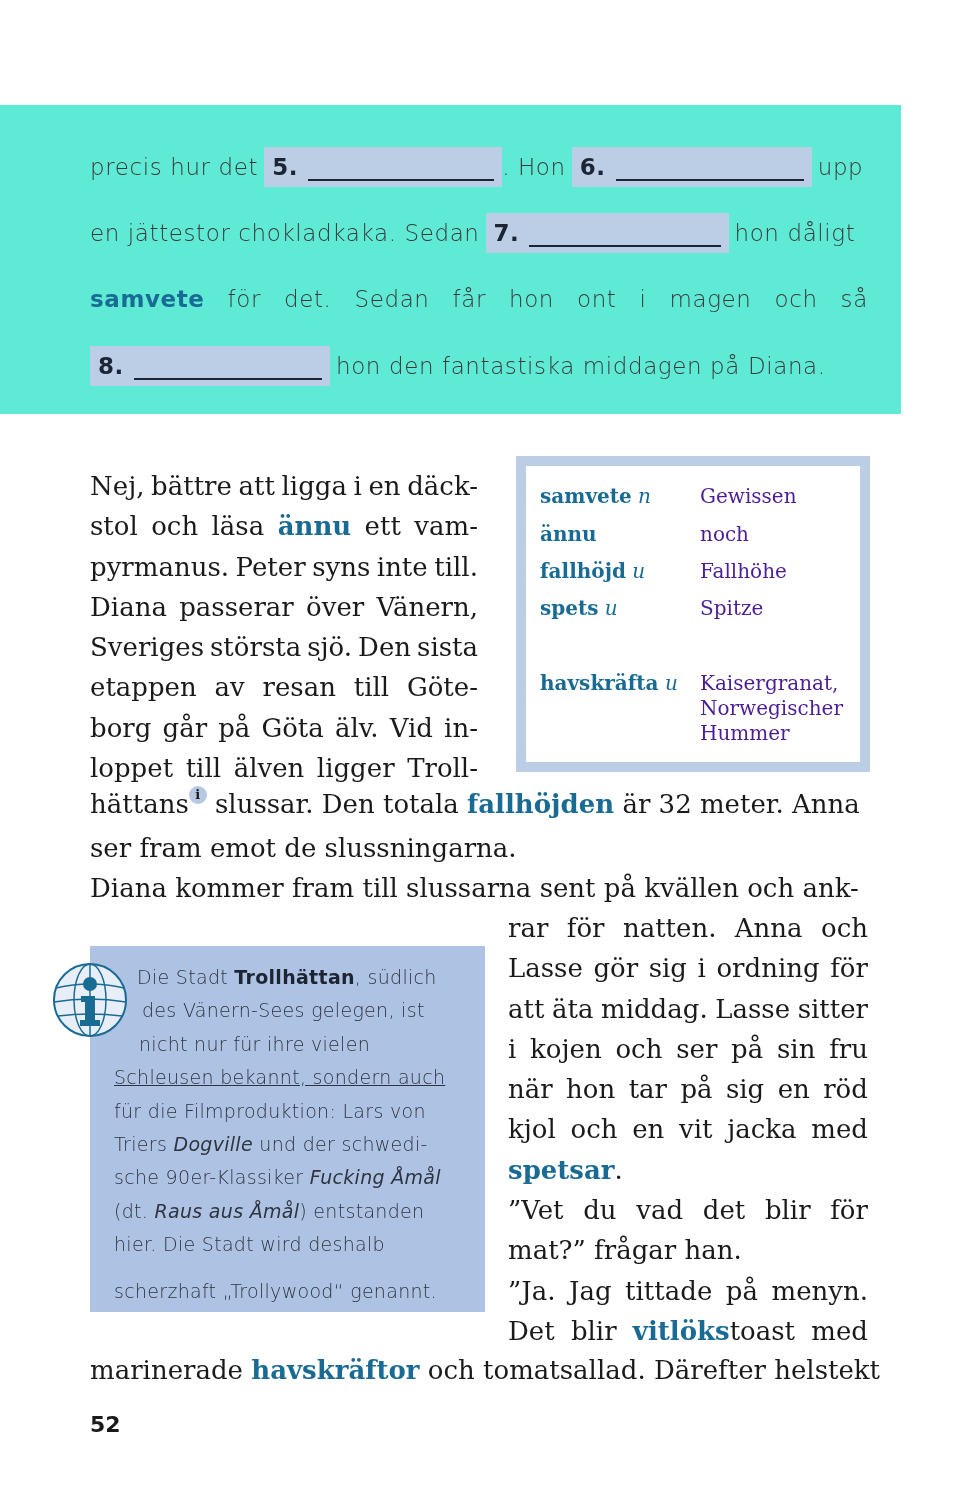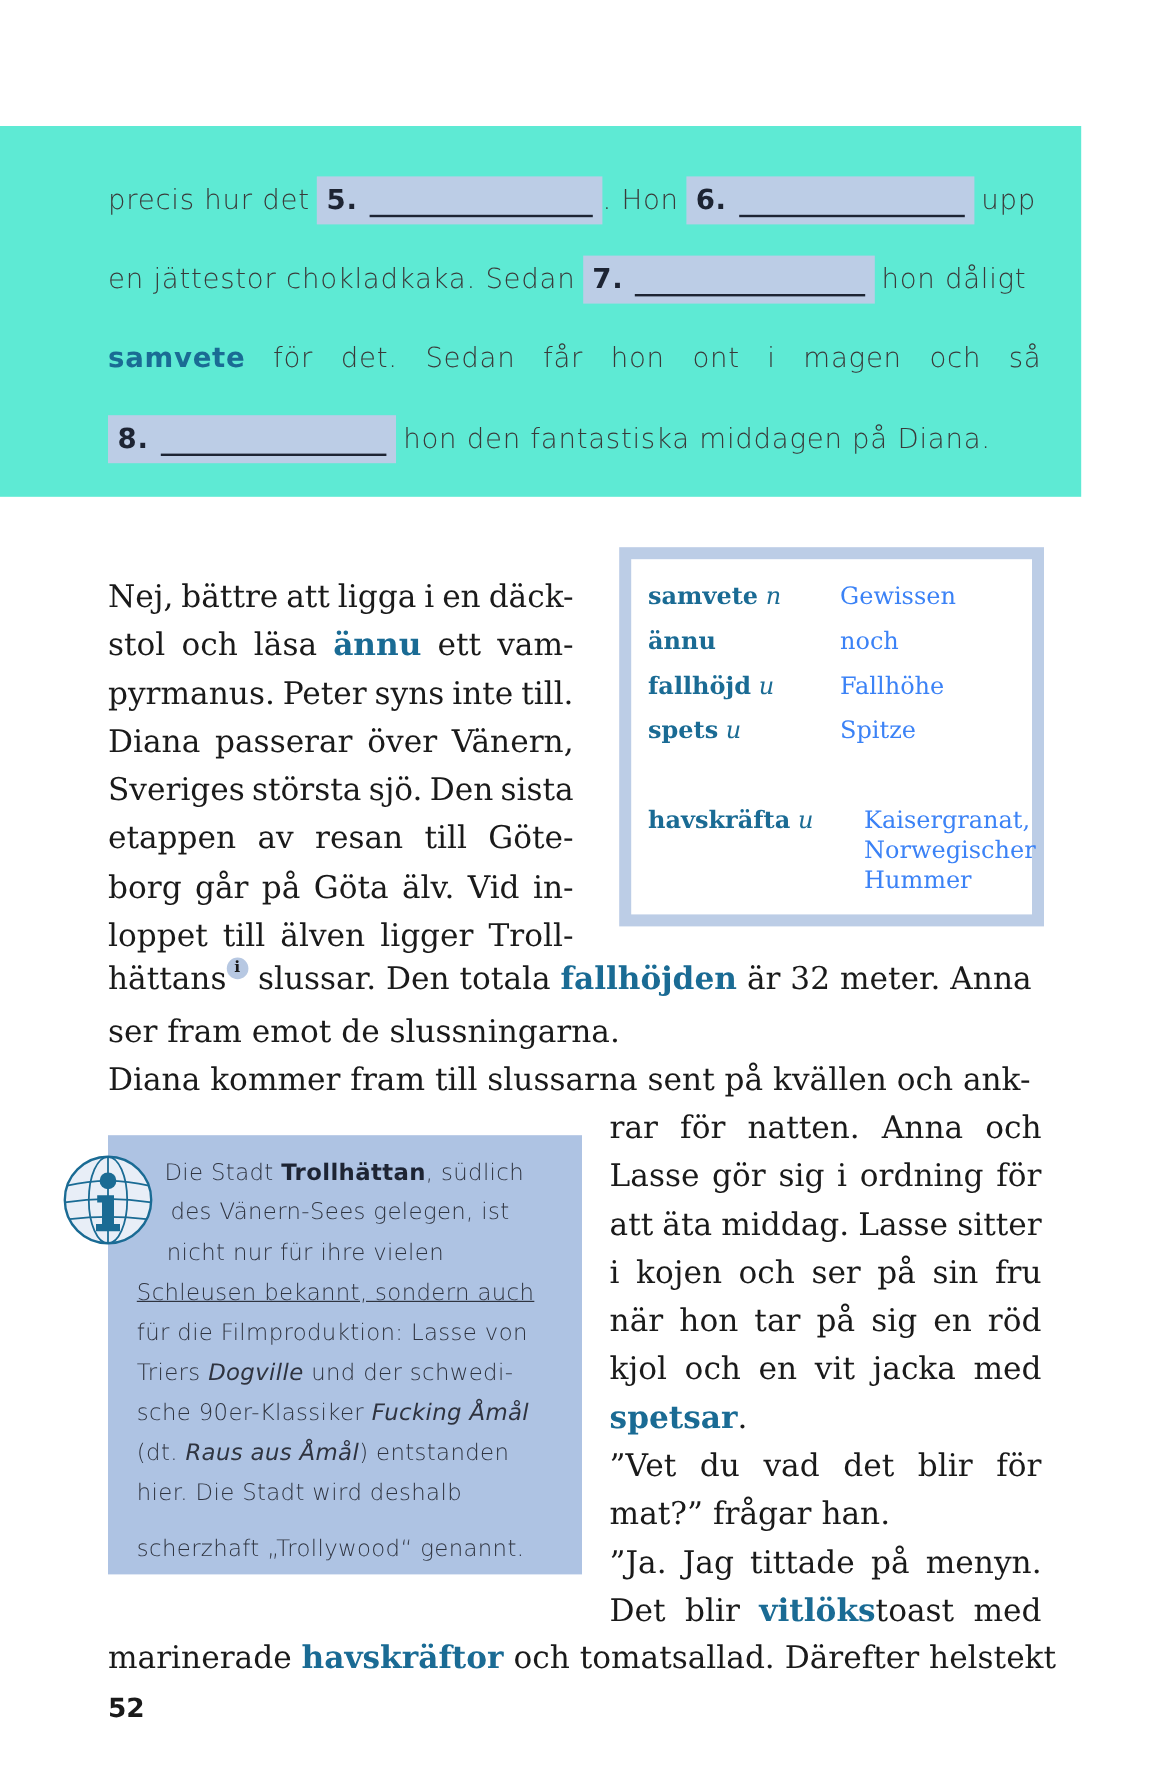--- a/index.html
+++ b/index.html
@@ -25,34 +25,34 @@
   .gap {
     display: inline-flex; align-items: center; background: #bccde6; height: 40px;
     padding: 0 8px; box-sizing: border-box; margin: 0 6px;
   }
   .gap .num { font-weight: bold; color: #1d2433; font-size: 23px; margin-right: 10px; }
   .gap .blank { display: inline-block; border-bottom: 2px solid #1d2433; height: 26px; }
 
   
   .p {
     position: absolute; font-family: "DejaVu Serif", serif; font-size: 26px;
-    line-height: 40.3px; color: #1a1a1a; white-space: nowrap; margin-top: 12px;
+    line-height: 40.3px; color: #1a1a1a; white-space: nowrap;
   }
   .jline { display: flex; justify-content: space-between; }
   .p .vocab { font-weight: bold; }
 
   
   #glossary {
     position: absolute; left: 516px; top: 456px; width: 354px; height: 316px;
     box-sizing: border-box; border: 10px solid #bccde6; background: #fff;
   }
   .g-row { position: absolute; left: 14px; font-family: "DejaVu Serif", serif; font-size: 20px; }
   .g-term { color: #1a6b94; font-weight: bold; }
   .g-gender { color: #1a6b94; font-style: italic; font-weight: normal; }
-  .g-trans { position: absolute; left: 174px; white-space: nowrap; line-height: 25px; color: #3b82f6; font-size: 20px; font-family: "DejaVu Serif", serif; }
+  .g-trans { position: absolute; left: 174px; white-space: nowrap; line-height: 25px; color: #4c1d95; font-size: 20px; font-family: "DejaVu Serif", serif; }
 
   
   #infobox {
     position: absolute; left: 90px; top: 946px; width: 395px; height: 366px;
     background: #aec3e3;
   }
   .info-line {
     position: absolute; font-family: "DejaVu Sans", sans-serif; font-size: 19px;
     color: #2f3440; white-space: nowrap; font-weight: 300; letter-spacing: 0.3px;
   }
@@ -188,39 +188,39 @@
       </div></div>
     <div class="g-row" style="top: 56px; width: 320px;"><span class="g-term">ännu</span><div class="g-trans" style="top: 0px; left: 160px;">
         <div>noch</div>
       </div></div>
     <div class="g-row" style="top: 93px; width: 320px;"><span class="g-term">fallhöjd</span><span class="g-gender"> u</span><div class="g-trans" style="top: 0px; left: 160px;">
         <div>Fallhöhe</div>
       </div></div>
     <div class="g-row" style="top: 130px; width: 320px;"><span class="g-term">spets</span><span class="g-gender"> u</span><div class="g-trans" style="top: 0px; left: 160px;">
         <div>Spitze</div>
       </div></div>
-    <div class="g-row" style="top: 205px; width: 320px;"><span class="g-term">havskräfta</span><span class="g-gender"> u</span><div class="g-trans" style="top: 0px; left: 160px; margin-left: 20px;">
+    <div class="g-row" style="top: 205px; width: 320px;"><span class="g-term">havskräfta</span><span class="g-gender"> u</span><div class="g-trans" style="top: 0px; left: 160px;">
         <div>Kaisergranat,</div>
         <div>Norwegischer</div>
         <div>Hummer</div>
       </div></div>
   </aside>
 
 <div class="p" style="left:90px; top:784px; width:778px;">
   <span>hättans</span><span class="info-sup">i</span><span style="white-space:pre"> slussar. Den totala </span><span class="vocab">fallhöjden</span><span style="white-space:pre"> är 32 meter. Anna</span>
 </div>
 <div class="p" style="left:90px; top:828px;">ser fram emot de slussningarna.</div>
 <div class="p" style="left:90px; top:868px; width:778px;">Diana kommer fram till slussarna sent på kvällen och ank-</div>
 
 <aside id="infobox">
     <div class="info-line" style="top: 20px; left: 47px;"><span style="white-space: pre;">Die Stadt </span><span style="white-space: pre; font-weight: bold; color: rgb(29, 36, 51);">Trollhättan</span><span style="white-space: pre;">, südlich</span></div>
     <div class="info-line" style="top: 53.4px; left: 52px;"><span style="white-space: pre;">des Vänern-Sees gelegen, ist</span></div>
     <div class="info-line" style="top: 86.8px; left: 49px;"><span style="white-space: pre;">nicht nur für ihre vielen</span></div>
     <div class="info-line" style="top: 120.2px; left: 24px; text-decoration: underline;"><span style="white-space: pre;">Schleusen bekannt, sondern auch</span></div>
-    <div class="info-line" style="top: 153.6px; left: 24px;"><span style="white-space: pre;">für die Filmproduktion: Lasse von</span></div>
+    <div class="info-line" style="top: 153.6px; left: 24px;"><span style="white-space: pre;">für die Filmproduktion: Lars von</span></div>
     <div class="info-line" style="top: 187px; left: 24px;"><span style="white-space: pre;">Triers </span><span style="white-space: pre; font-style: italic;">Dogville</span><span style="white-space: pre;"> und der schwedi-</span></div>
     <div class="info-line" style="top: 220.4px; left: 24px;"><span style="white-space: pre; margin-top: 16px;">sche 90er-Klassiker </span><span style="white-space: pre; font-style: italic;">Fucking Åmål</span></div>
     <div class="info-line" style="top: 253.8px; left: 24px;"><span style="white-space: pre;">(dt. </span><span style="white-space: pre; font-style: italic;">Raus aus Åmål</span><span style="white-space: pre;">) entstanden</span></div>
     <div class="info-line" style="top: 287.2px; left: 24px;"><span style="white-space: pre;">hier. Die Stadt wird deshalb</span></div>
     <div class="info-line" style="top: 334px; left: 24px;"><span style="white-space: pre;">scherzhaft „Trollywood“ genannt.</span></div>
   </aside>
 <svg id="globe" viewBox="0 0 76 76">
   <circle cx="38" cy="38" r="36" fill="#e8eef7" stroke="#1a6b94" stroke-width="2"></circle>
   <ellipse cx="38" cy="38" rx="16" ry="36" fill="none" stroke="#1a6b94" stroke-width="1.5"></ellipse>
   <line x1="38" y1="2" x2="38" y2="74" stroke="#1a6b94" stroke-width="1.5"></line>

